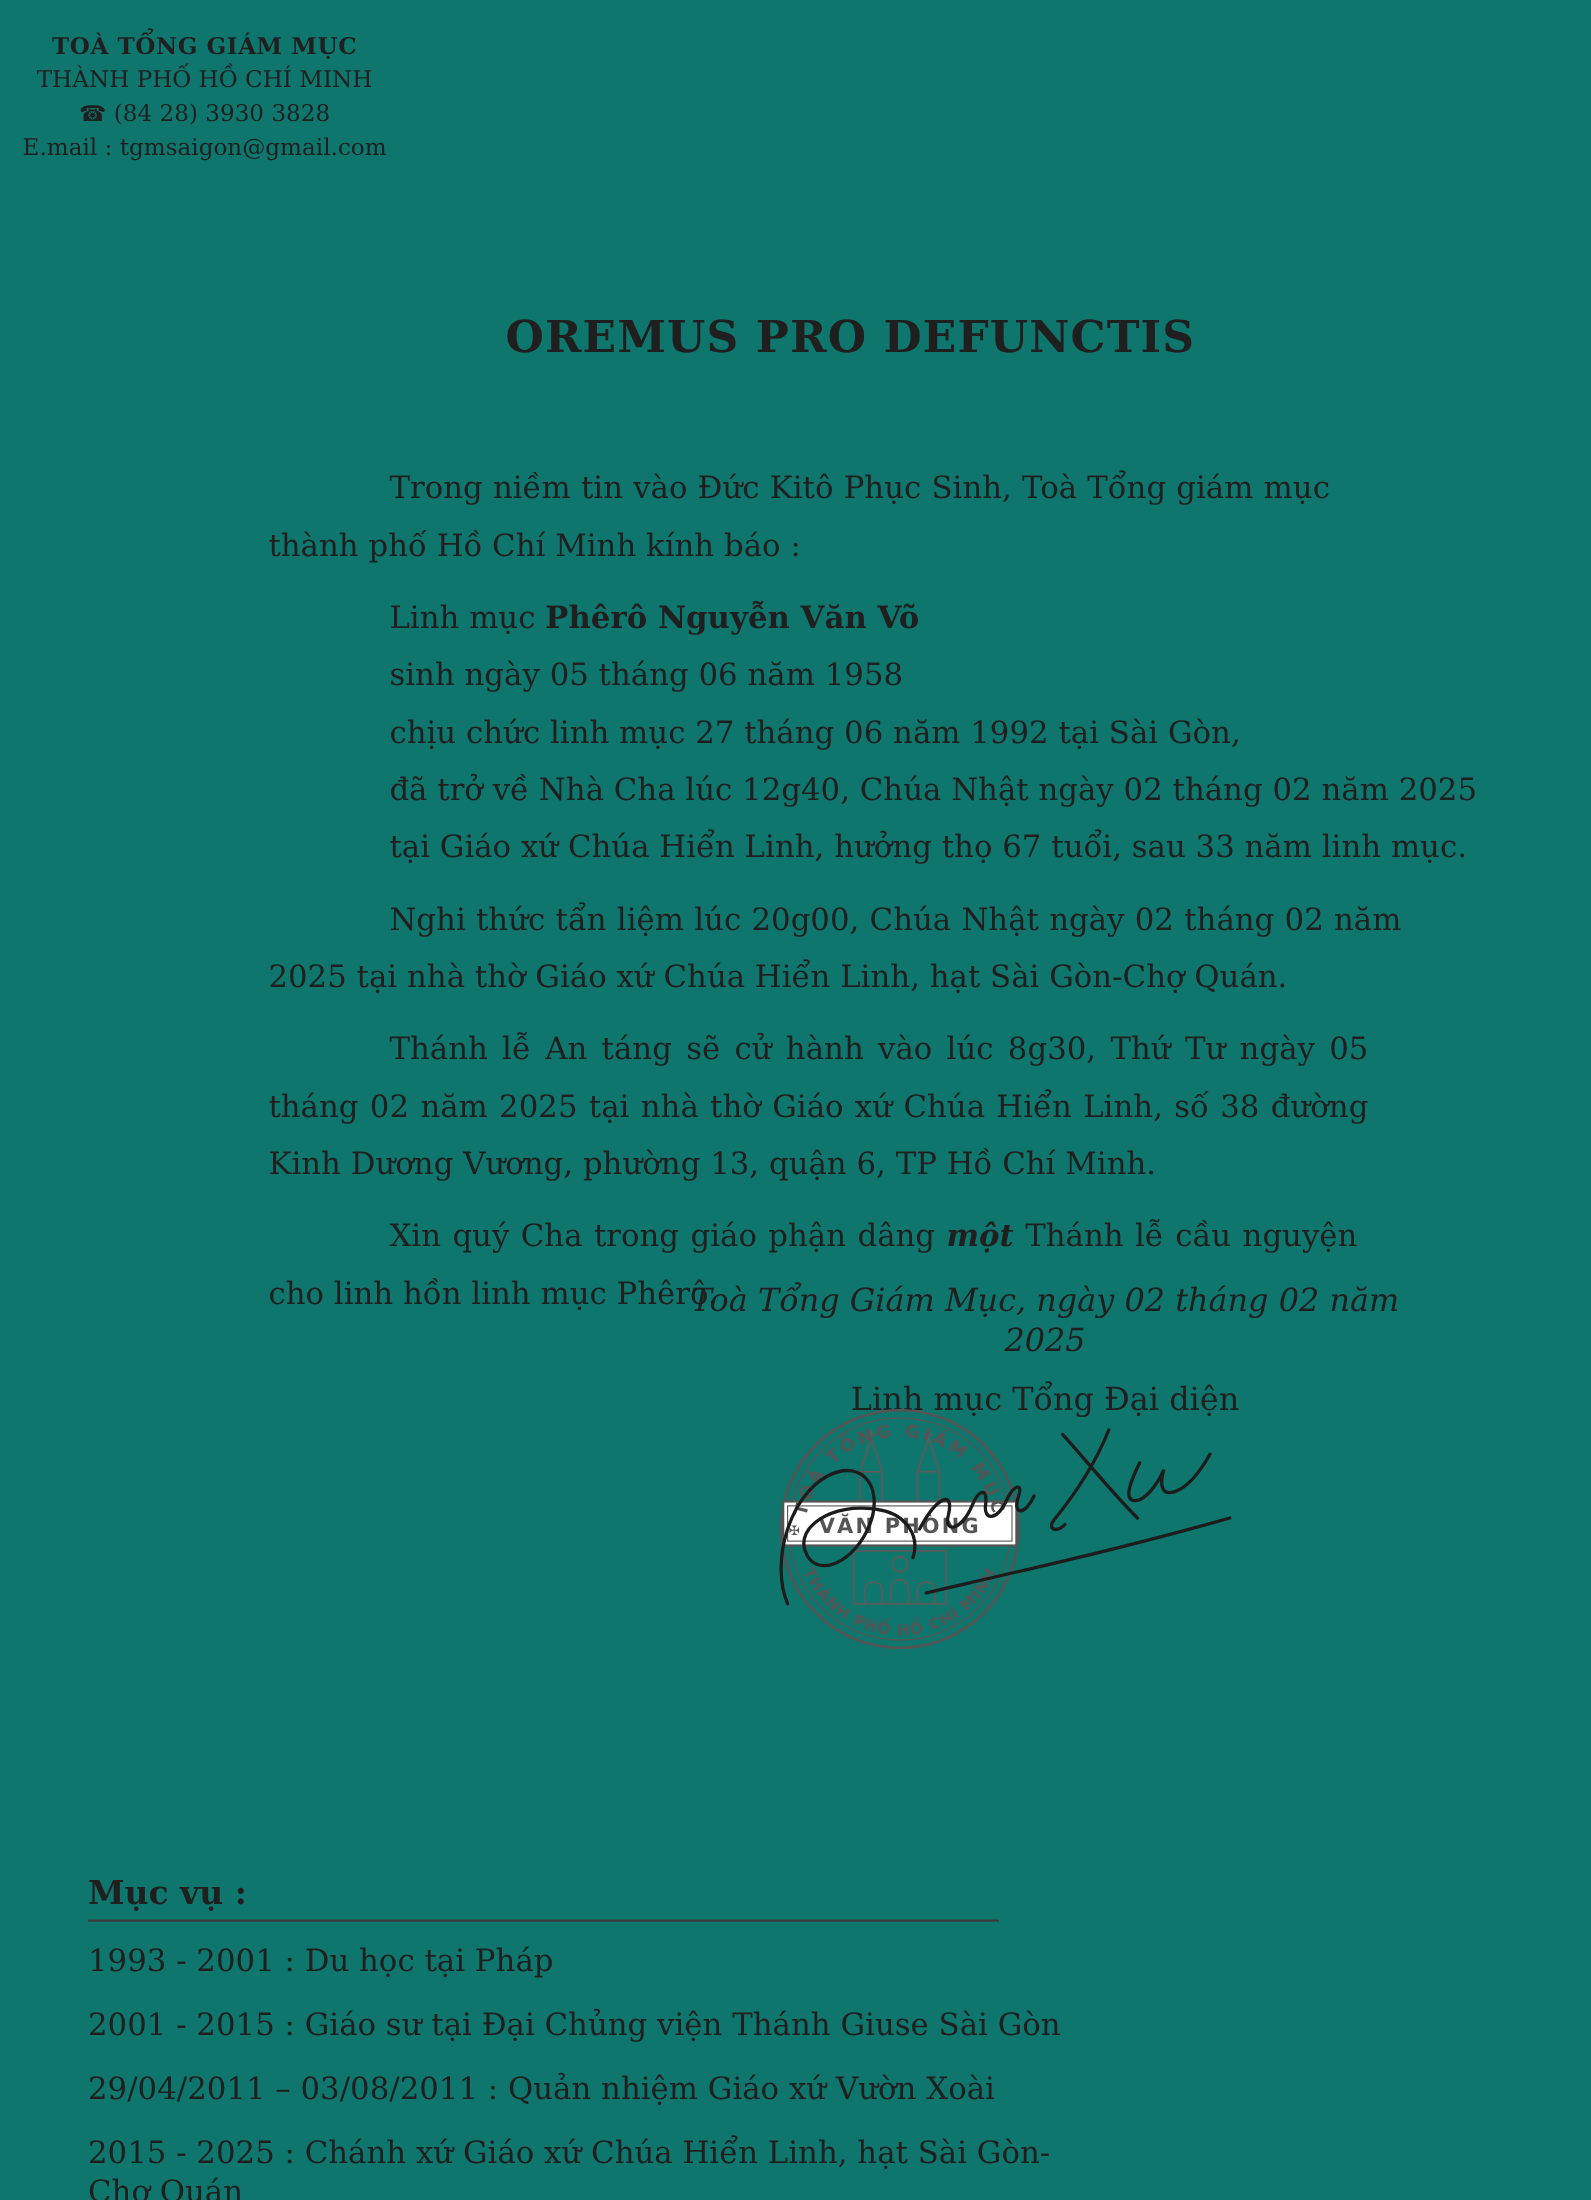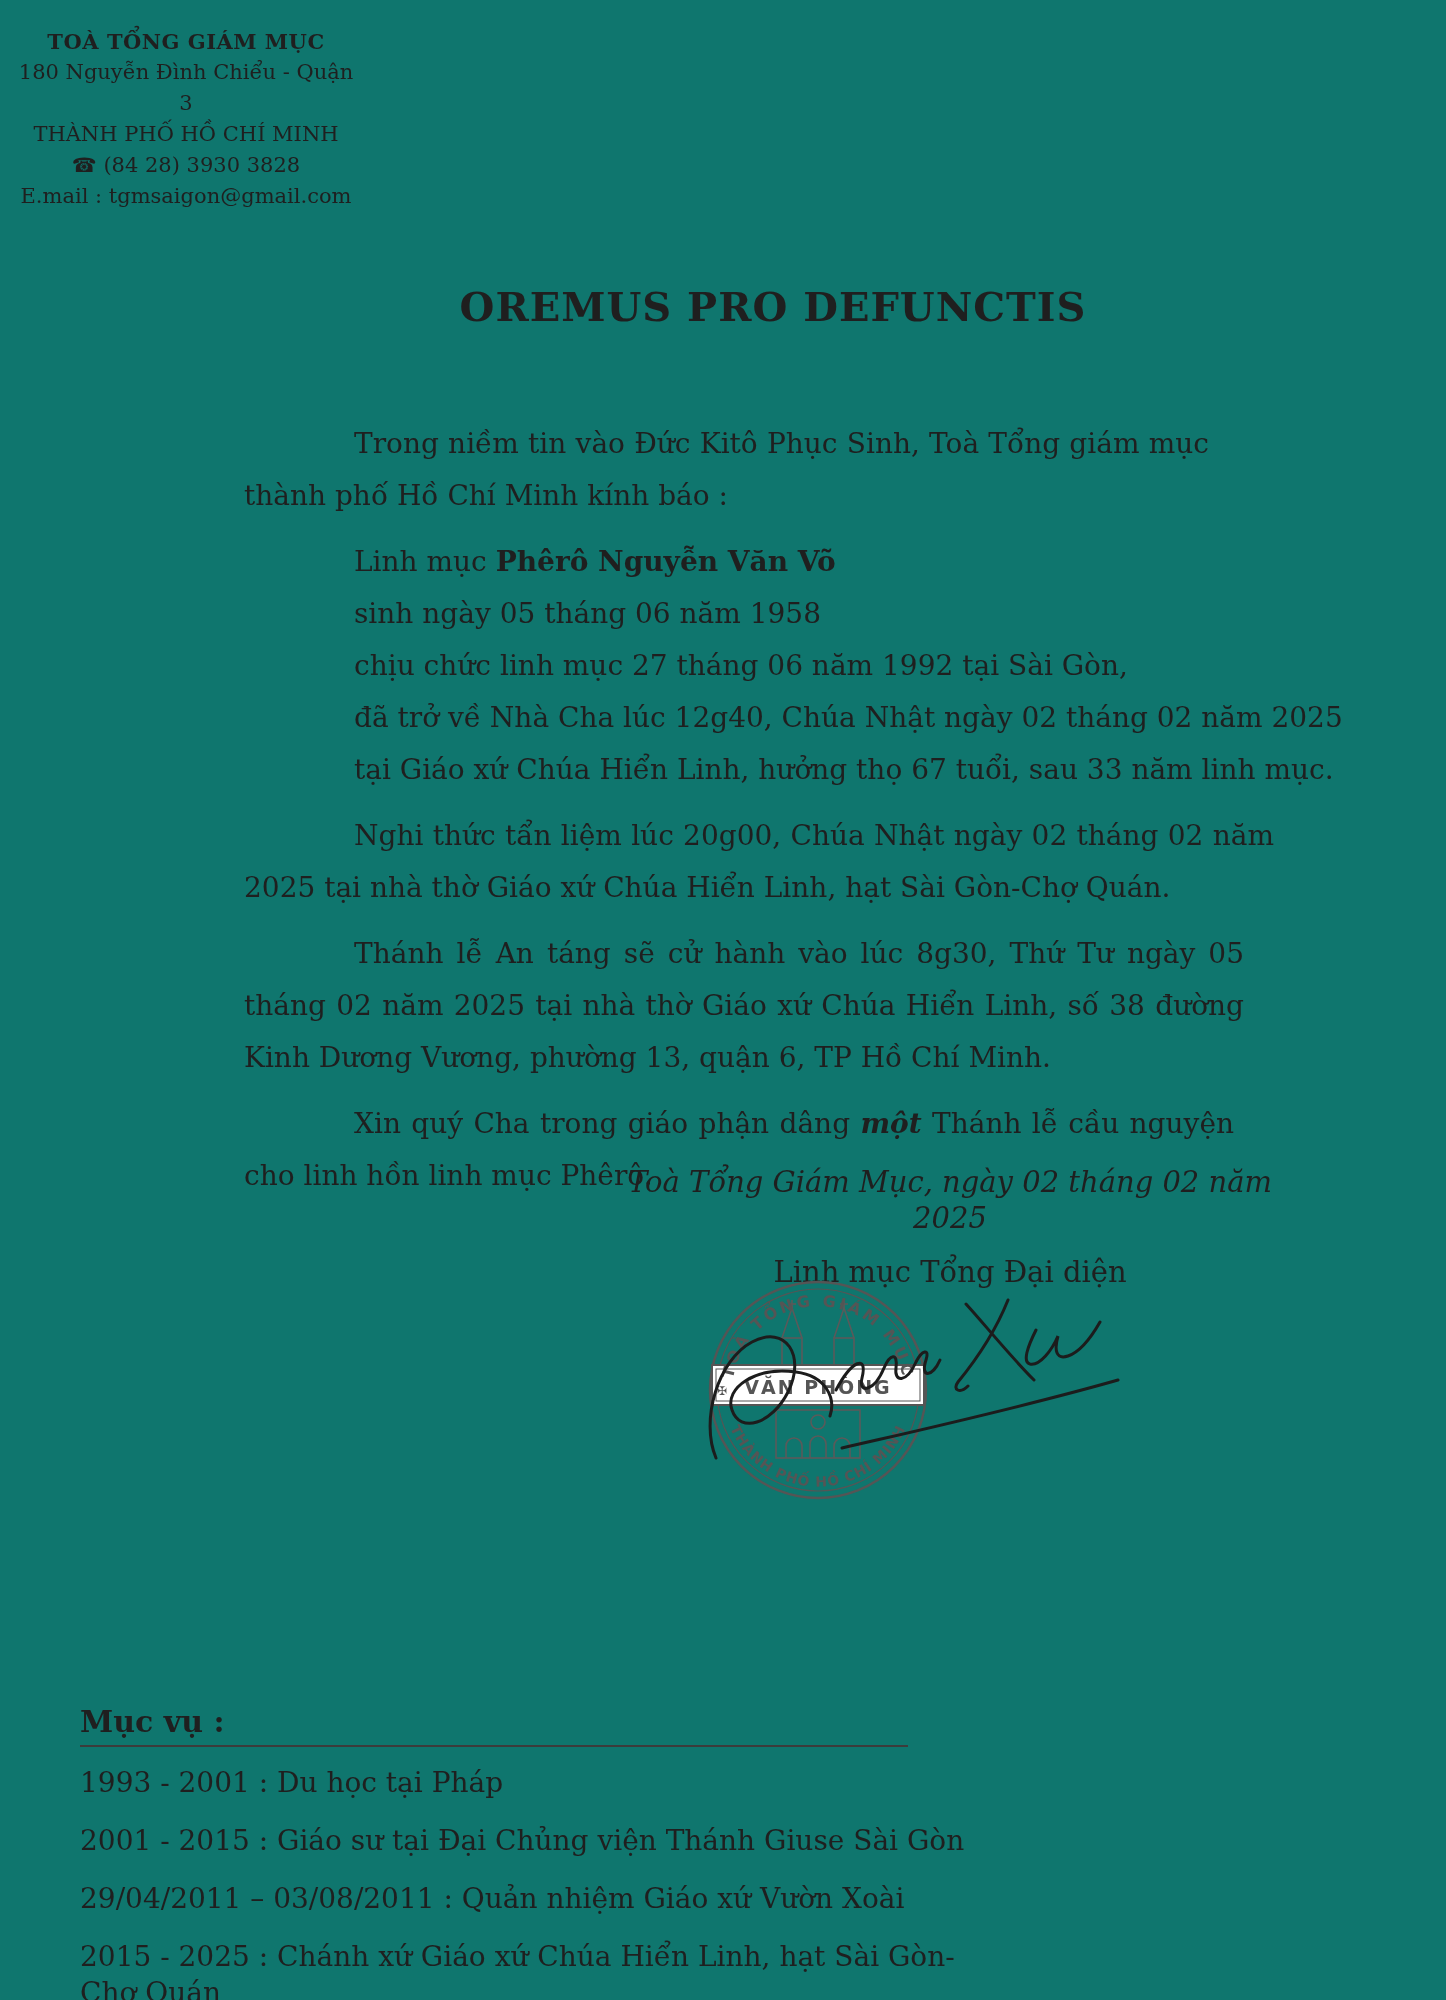--- a/index.html
+++ b/index.html
@@ -62,21 +62,20 @@
   .ministry-list{list-style:none;margin:18px 0 0 0;padding:0;}
   .ministry-list li{line-height:36px;margin-bottom:22px;}
 </style>
 </head>
 <body>
 
 <div class="page">
 
   <div class="letterhead">
     <div class="org">TOÀ TỔNG GIÁM MỤC</div>
-    <div>180 Nguyễn Đình Chiểu - Quận 3</div>
     <div>THÀNH PHỐ HỒ CHÍ MINH</div>
     <div class="phone-row"><span class="glyph">☎</span>
       <span>(84 28) 3930 3828</span></div>
     <div>E.mail : tgmsaigon@gmail.com</div>
   </div>
 
   <div class="doc-title">OREMUS PRO DEFUNCTIS</div>
 
   <div class="body-block">
     <p class="indent w1">Trong niềm tin vào Đức Kitô Phục Sinh, Toà Tổng giám mục thành phố Hồ Chí Minh kính báo :</p>

